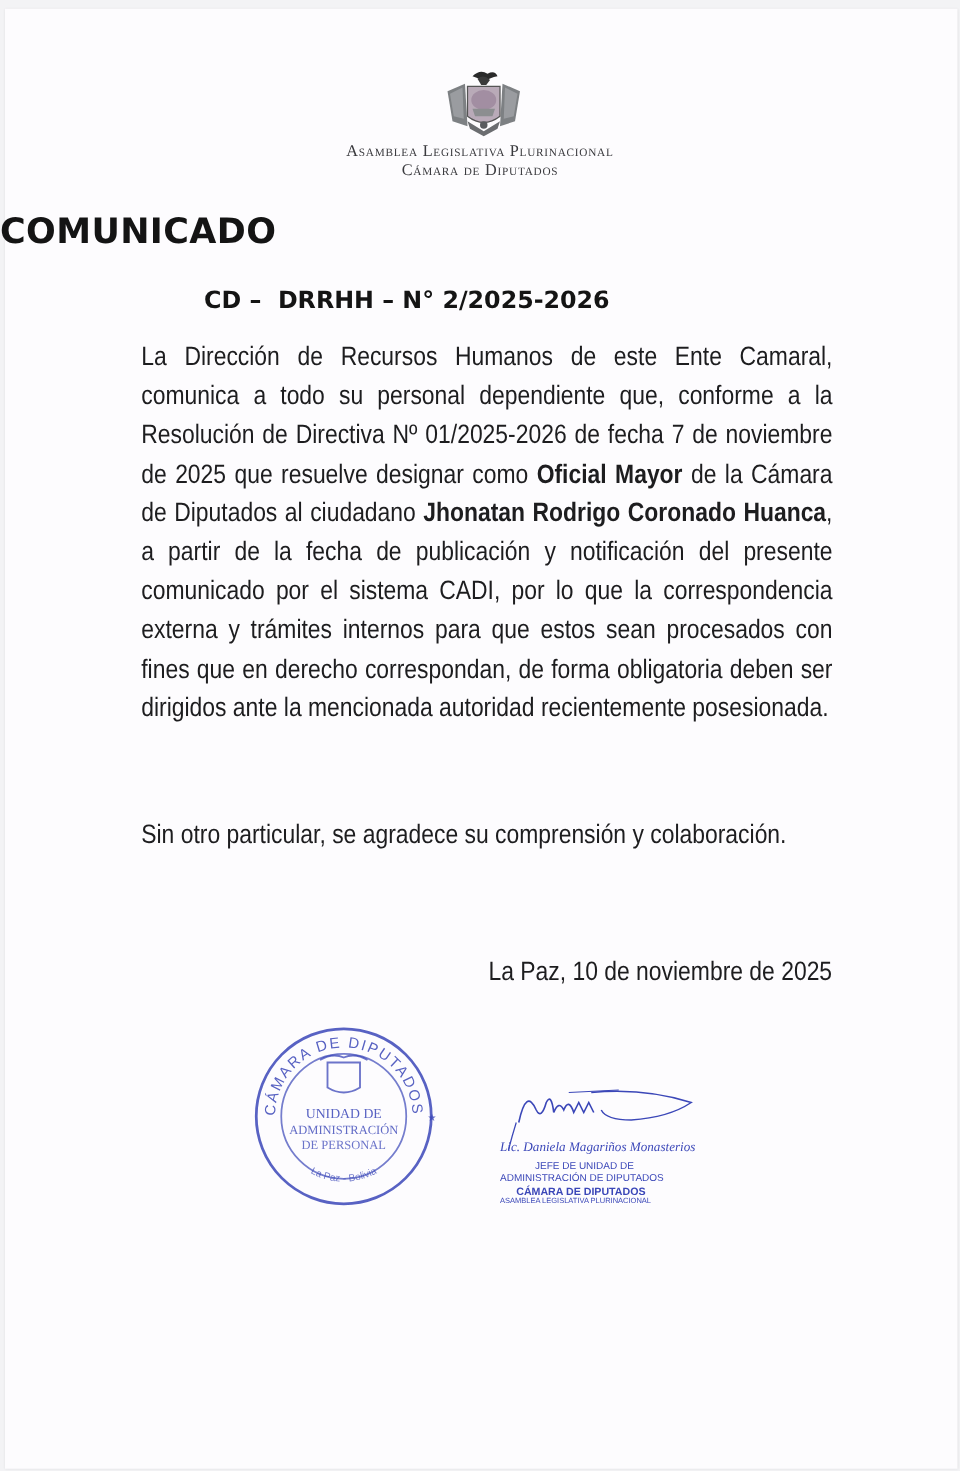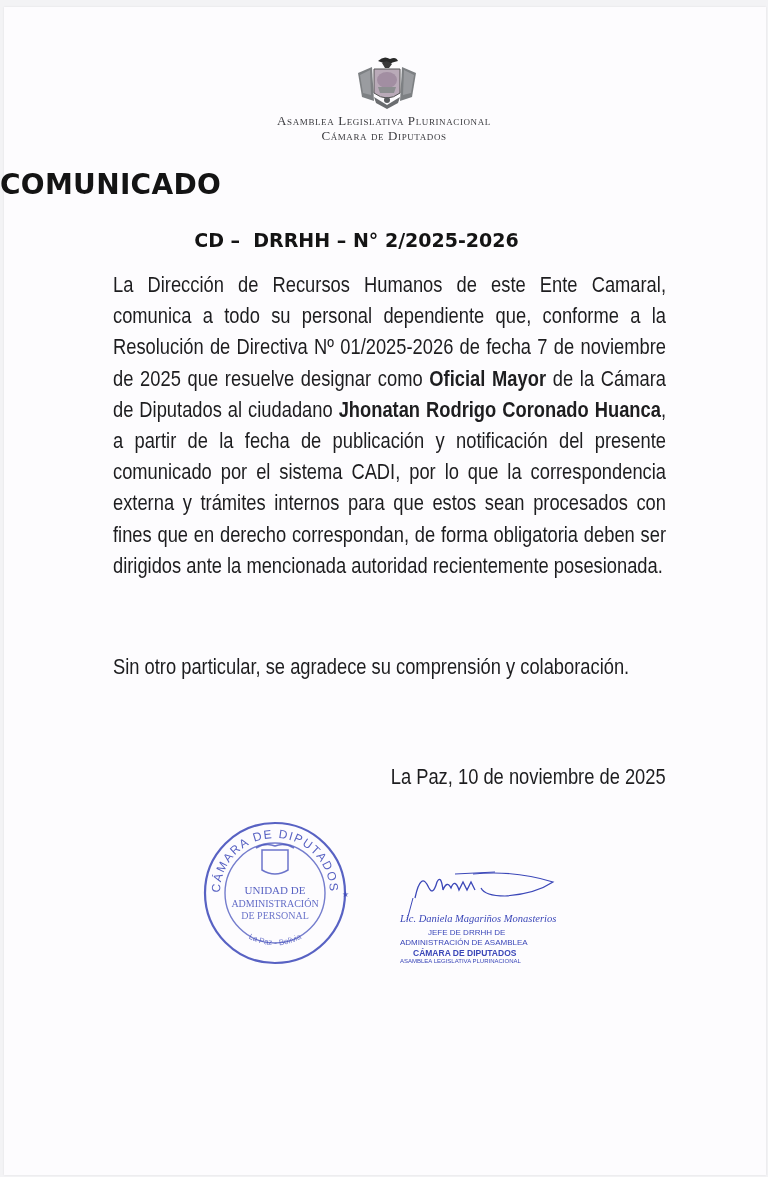--- a/index.html
+++ b/index.html
@@ -59,21 +59,20 @@
       position: absolute;
       left: 0;
       width: 651px;
       top: 229px;
       text-align: center;
       font-family: "DejaVu Sans", sans-serif;
       font-weight: bold;
       font-size: 19px;
       color: #141414;
       white-space: pre;
-      padding-left: 31px;
     }
     .body-text {
       position: absolute;
       left: 113px;
       width: 553px;
       font-family: "Liberation Sans", sans-serif;
       font-size: 21.3px;
       line-height: 31.2px;
       text-align: justify;
       color: #1d1d1f;
@@ -188,17 +187,17 @@
 </svg>
 
 <div class="sig-block">
   <svg style="position:absolute;left:0;top:0" width="180" height="60" viewBox="0 0 180 60">
     <path d="M30 38 Q36 10 44 28 Q48 36 52 22 Q56 14 58 30 Q62 20 66 28 Q70 18 74 30 L78 22 L82 30 L86 22 L90 30" fill="none" stroke="#3b47b8" stroke-width="1.3"></path>
     <path d="M88 14 Q130 10 168 22 Q150 34 120 36 Q100 36 96 28" fill="none" stroke="#3b47b8" stroke-width="1.2"></path>
     <path d="M70 14 L110 12" stroke="#3b47b8" stroke-width="1"></path>
     <path d="M28 38 Q18 70 14 100" fill="none" stroke="#3b47b8" stroke-width="1"></path>
   </svg>
   <div class="sig-line sig-name">Lic. Daniela Magariños Monasterios</div>
-  <div class="sig-line sig-r1">JEFE DE DRRHH DE</div>
-  <div class="sig-line sig-r2">ADMINISTRACIÓN DE ASAMBLEA</div>
+  <div class="sig-line sig-r1">JEFE DE UNIDAD DE</div>
+  <div class="sig-line sig-r2">ADMINISTRACIÓN DE DIPUTADOS</div>
   <div class="sig-line sig-r3">CÁMARA DE DIPUTADOS</div>
   <div class="sig-line sig-r4">ASAMBLEA LEGISLATIVA PLURINACIONAL</div>
 </div>
 
 </body></html>

